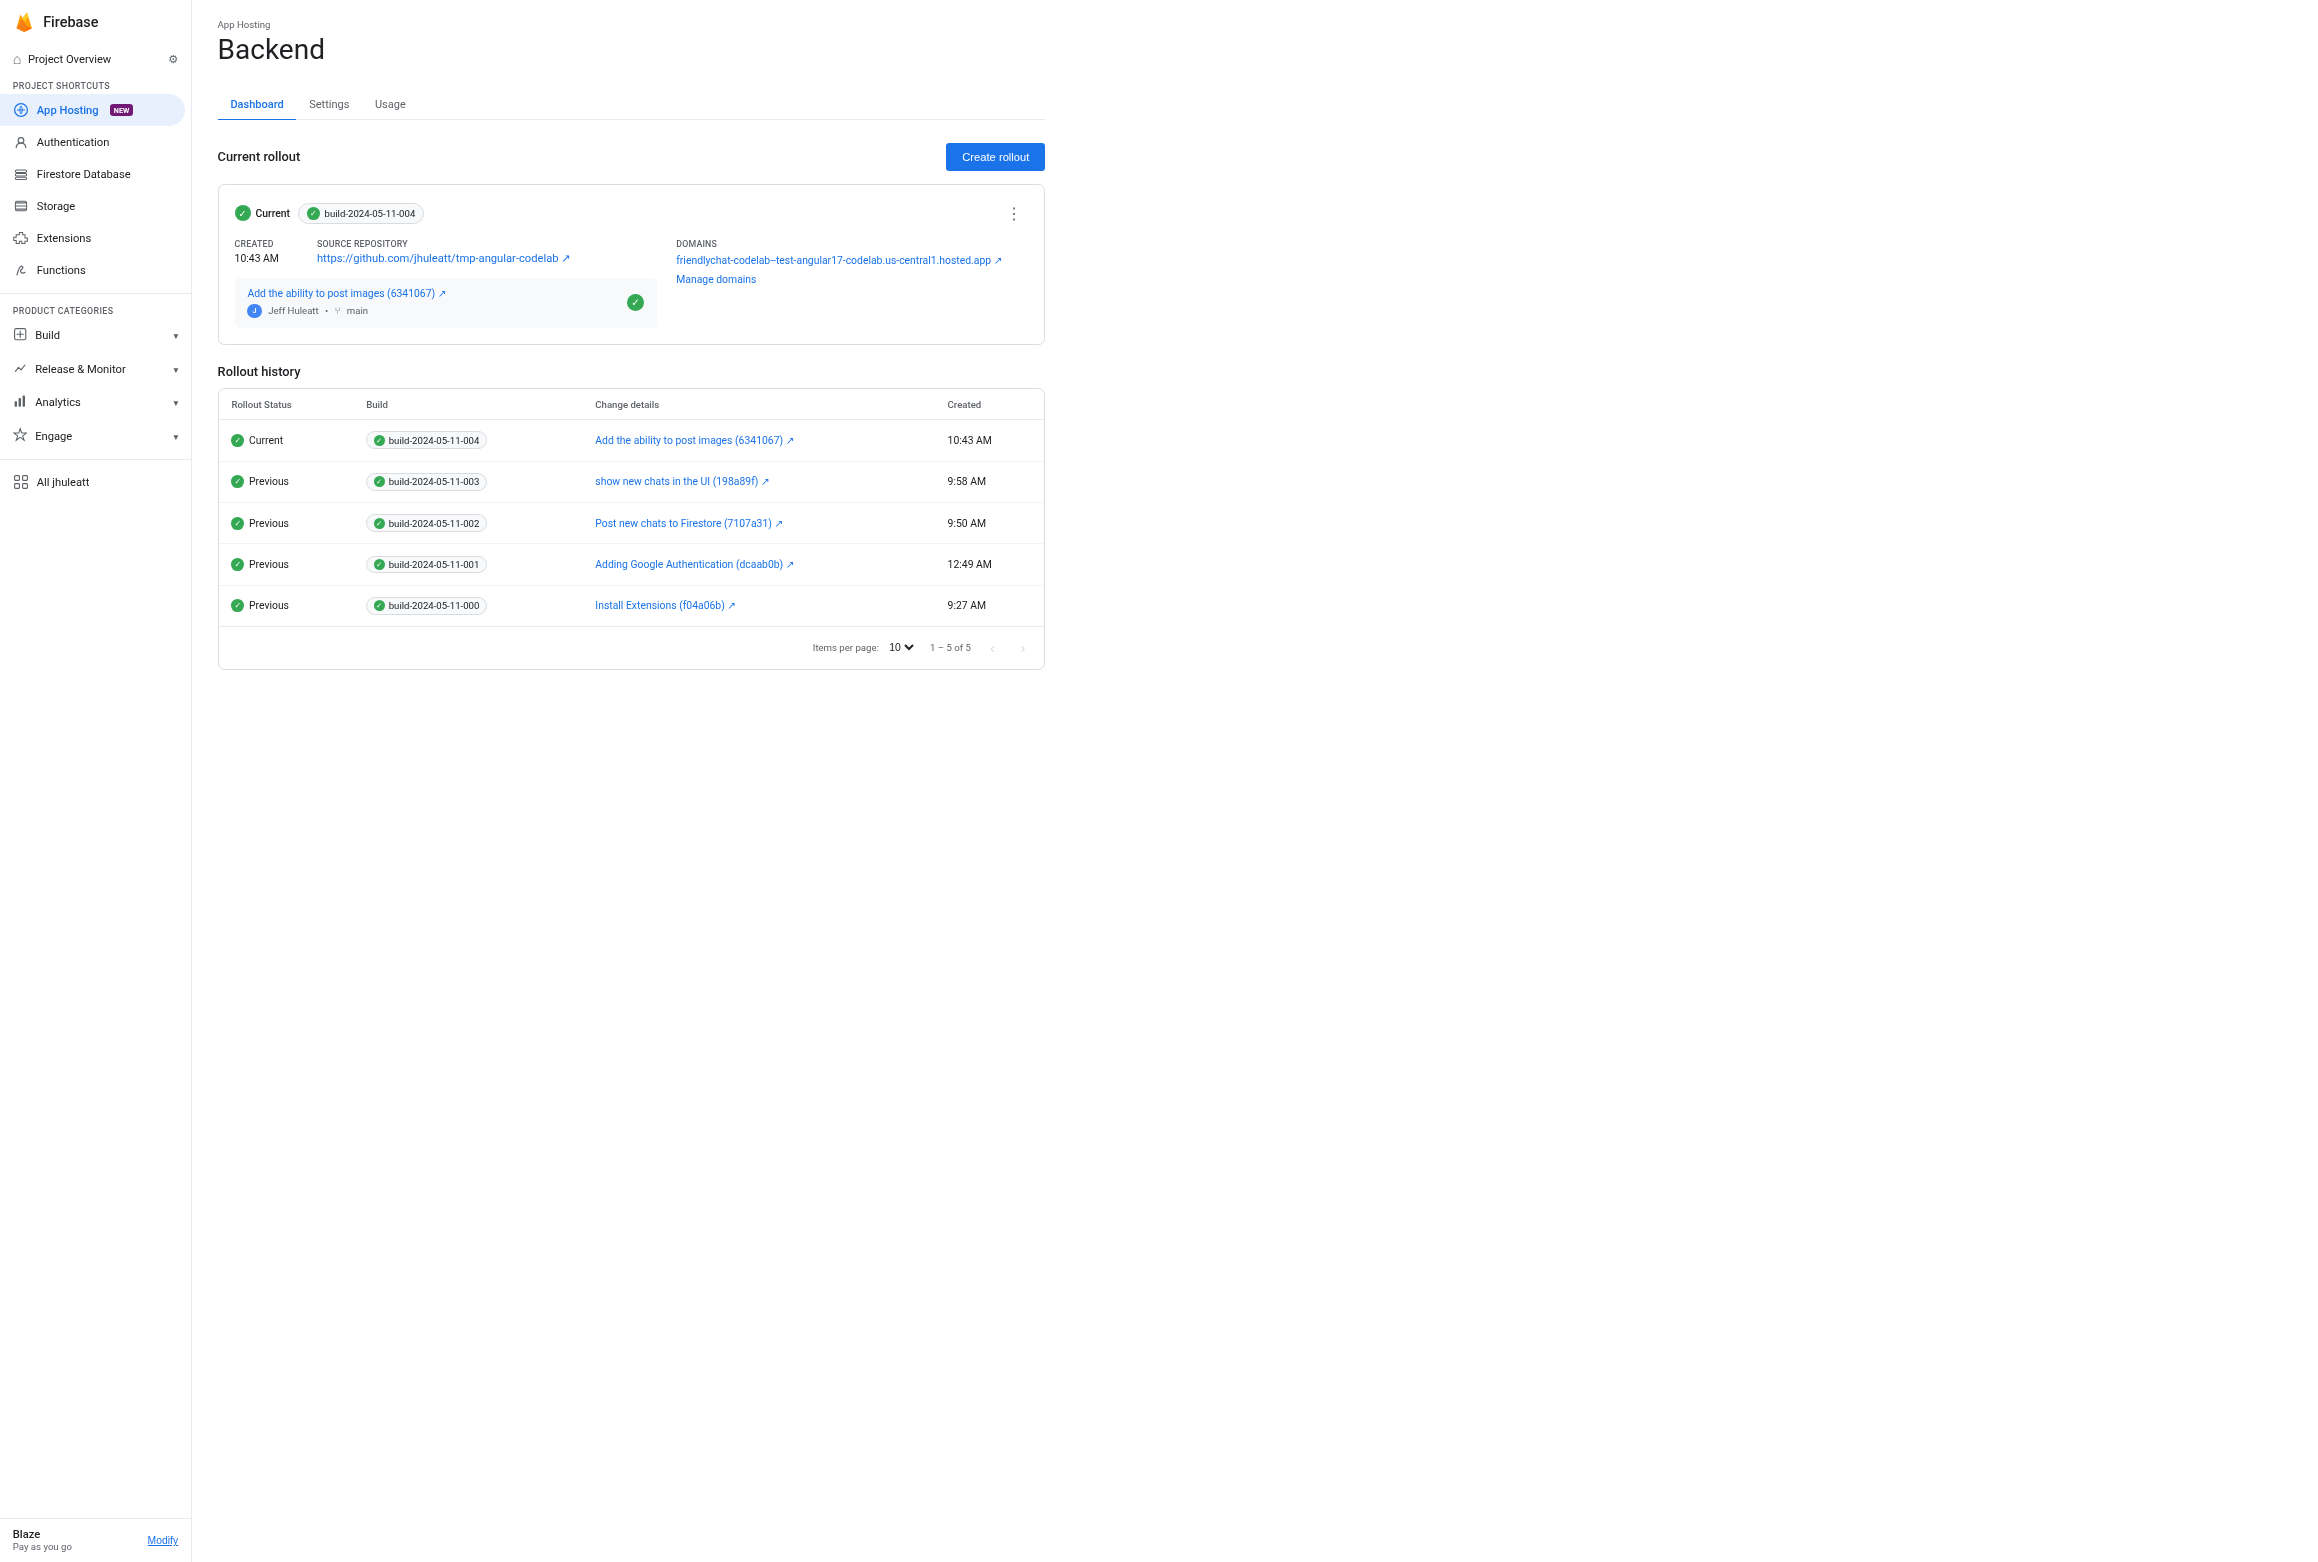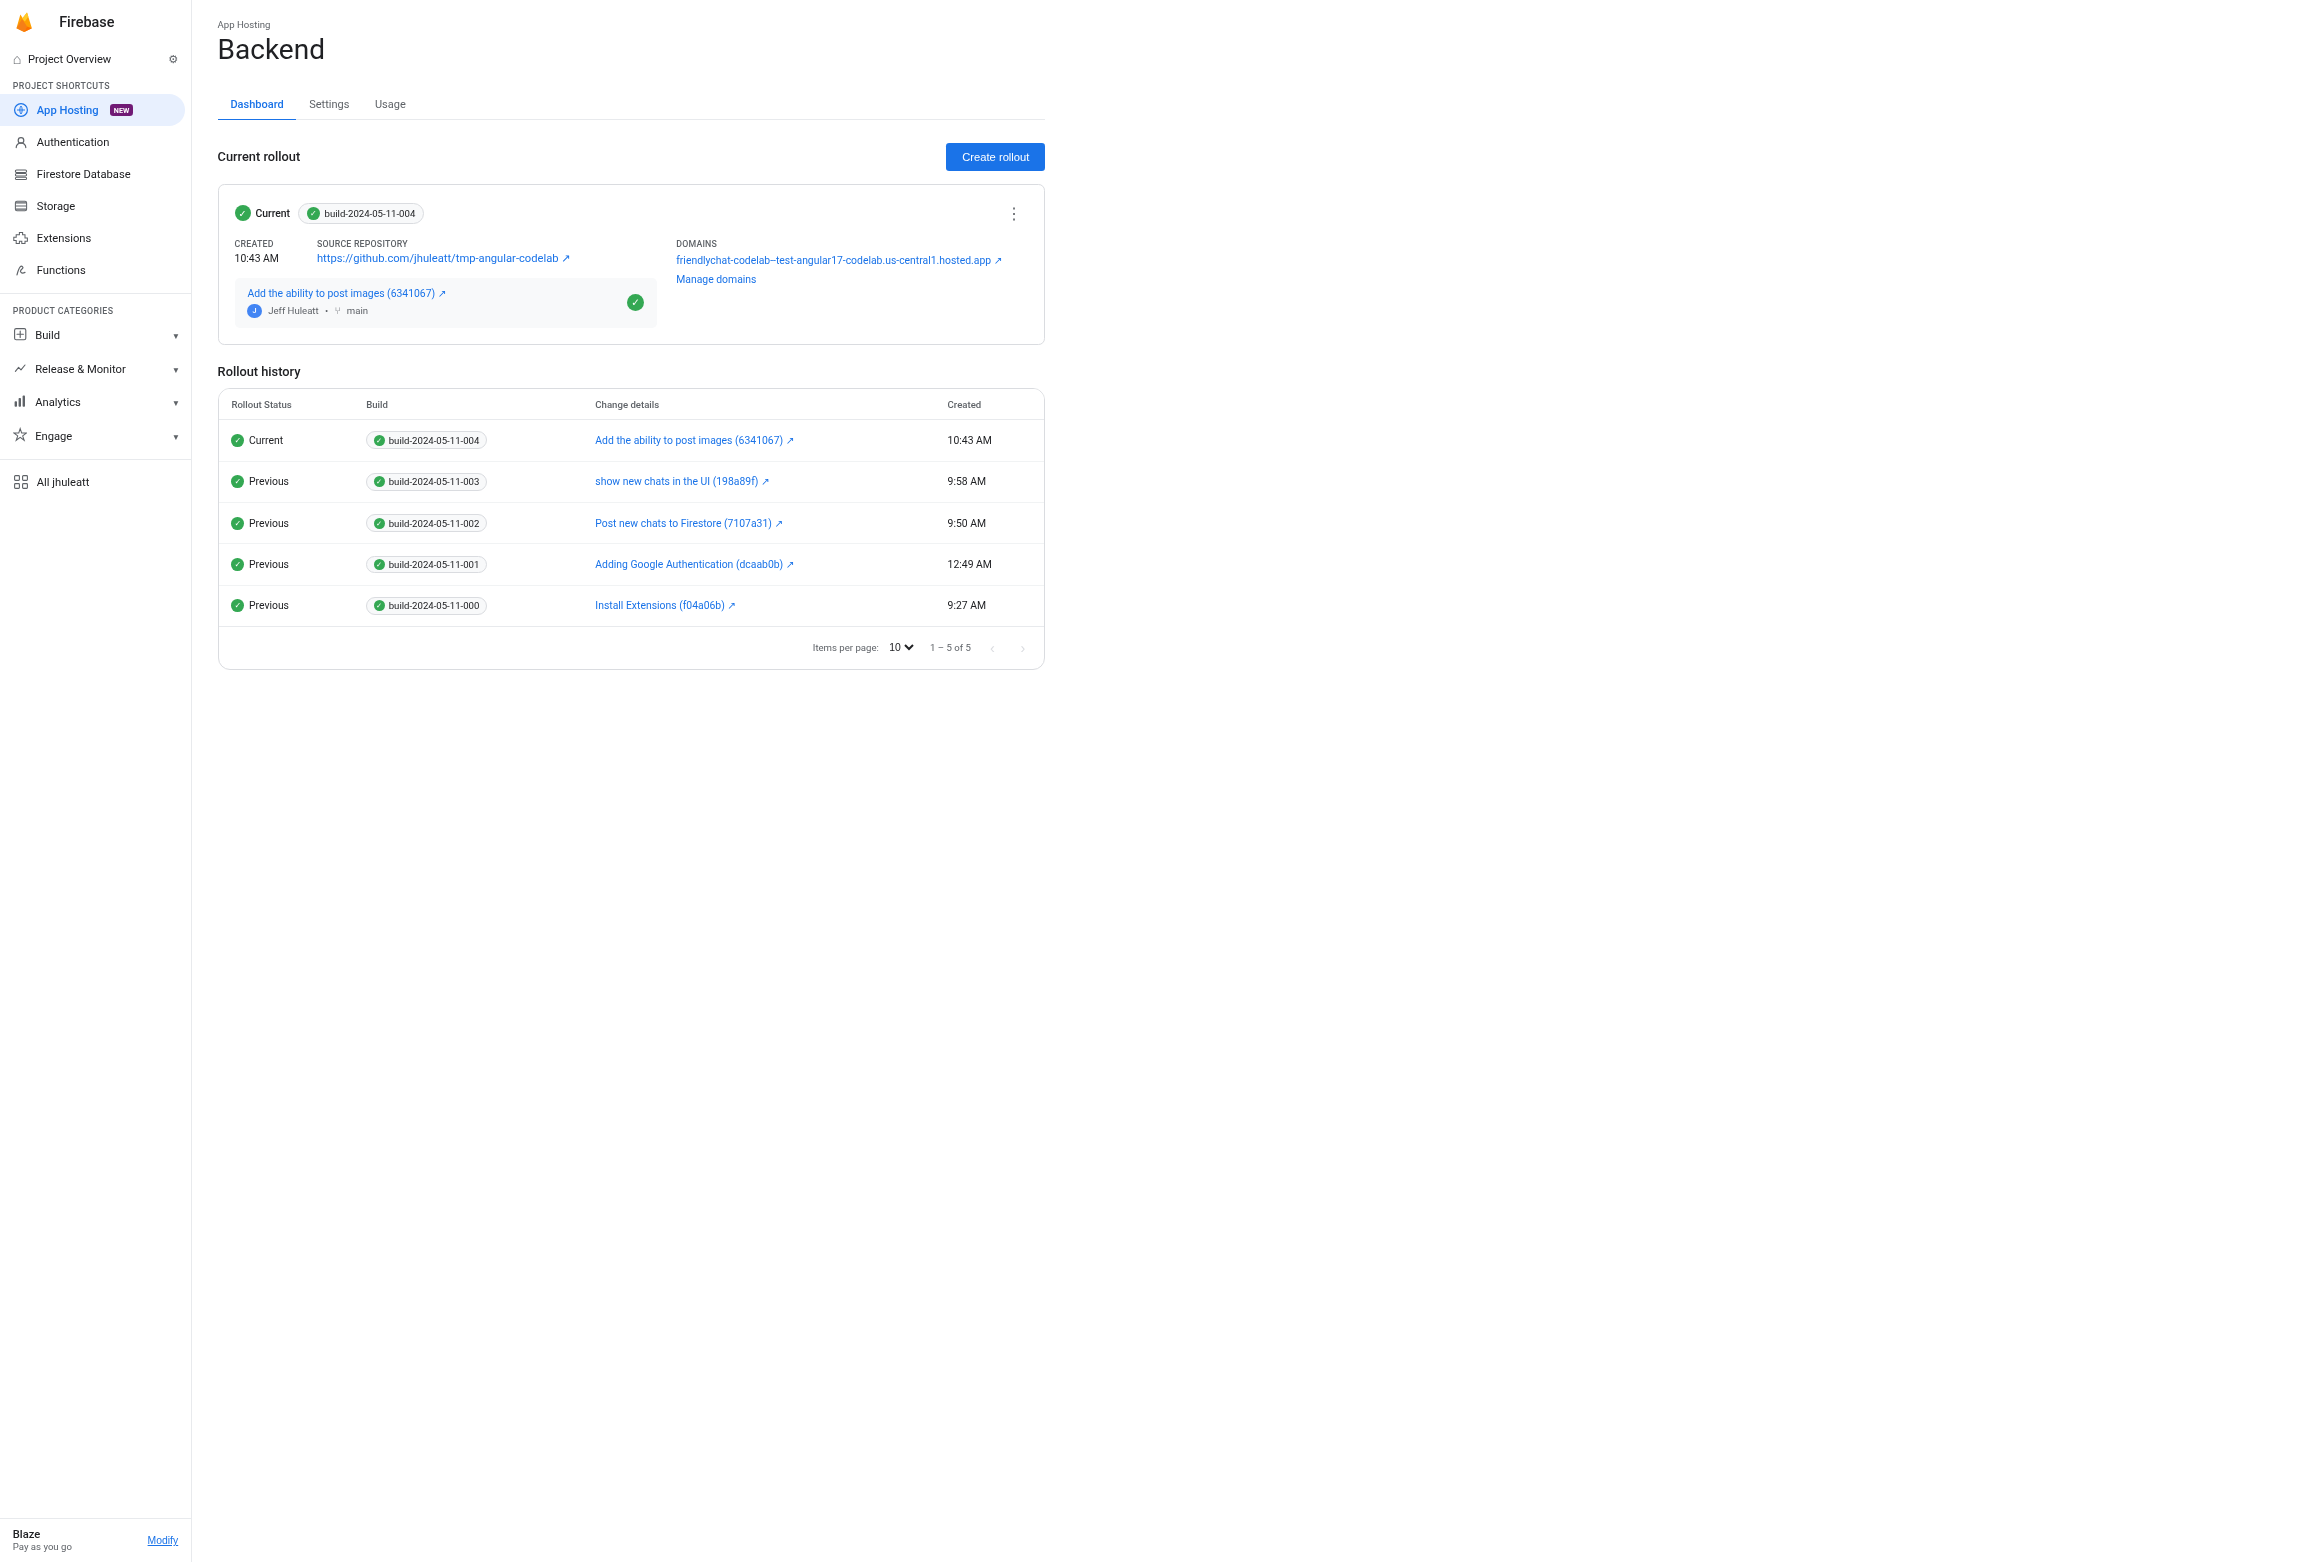--- a/index.html
+++ b/index.html
@@ -1,20 +1,20 @@
 <!DOCTYPE html>
 <html style="font-size:12.8px"><head>
   <meta charset="utf-8">
   <style>
     * { box-sizing: border-box; margin: 0; padding: 0; }
     body { font-family: 'Google Sans', Roboto, Arial, sans-serif; font-size: 11.2px; color: #202124; background: #fff; display: flex; height: 100vh; overflow: hidden; }
 
     
     .sidebar { width: 192px; min-width: 192px; background: #fff; border-right: 0.8px solid #e8eaed; display: flex; flex-direction: column; height: 100vh; overflow-y: auto; }
-    .sidebar-header { display: flex; align-items: center; padding: 11.2px 12.8px; gap: 24px; }
+    .sidebar-header { display: flex; align-items: center; padding: 11.2px 12.8px; gap: 8px; }
     .firebase-logo { width: 22.4px; height: 22.4px; }
     .firebase-title { font-size: 14.4px; font-weight: 500; color: #202124; }
     .project-overview-row { display: flex; align-items: center; padding: 6.4px 12.8px; gap: 6.4px; cursor: pointer; }
     .project-overview-label { font-size: 11.2px; color: #202124; flex: 1; }
     .gear-icon { color: #5f6368; cursor: pointer; }
     .section-label { font-size: 8.8px; color: #5f6368; padding: 6.4px 12.8px 3.2px; font-weight: 500; text-transform: uppercase; letter-spacing: 0.4px; }
     .nav-item { display: flex; align-items: center; padding: 8px 12.8px; gap: 8px; cursor: pointer; border-radius: 0 19px 19px 0; margin-right: 6.4px; }
     .nav-item.active { background: #e8f0fe; }
     .nav-item .nav-label { font-size: 11.2px; color: #202124; }
     .nav-item.active .nav-label { color: #1a73e8; font-weight: 500; }
@@ -68,21 +68,21 @@
     .commit-meta { display: flex; align-items: center; gap: 6.4px; margin-top: 3.2px; font-size: 9.6px; color: #5f6368; }
     .avatar-small { width: 14.4px; height: 14.4px; border-radius: 50%; background: #4285f4; display: flex; align-items: center; justify-content: center; color: #fff; font-size: 7.2px; font-weight: 600; }
     .domains-label { font-size: 8.8px; color: #5f6368; font-weight: 500; text-transform: uppercase; letter-spacing: 0.2px; margin-bottom: 4.8px; }
     .manage-link { color: #1a73e8; font-size: 10.4px; text-decoration: none; cursor: pointer; margin-top: 6.4px; display: block; }
 
     .card-body { display: flex; gap: 19px; }
     .card-left { flex: 1.2; }
     .card-right { flex: 1; }
 
     
-    .table-container { border: 0.8px solid #dadce0; border-radius: 12px; overflow: hidden; }
+    .table-container { border: 0.8px solid #dadce0; border-radius: 7px; overflow: hidden; }
     .table-title { font-size: 12.8px; font-weight: 500; color: #202124; margin-bottom: 9.6px; }
     table { width: 100%; border-collapse: collapse; }
     thead tr { border-bottom: 0.8px solid #e8eaed; background: #fff; }
     th { padding: 9.6px 12.8px; text-align: left; font-size: 9.6px; font-weight: 500; color: #5f6368; }
     td { padding: 11.2px 12.8px; font-size: 10.4px; color: #202124; border-bottom: 0.8px solid #f1f3f4; }
     tr:last-child td { border-bottom: none; }
 
     .table-footer { display: flex; align-items: center; justify-content: flex-end; padding: 9.6px 12.8px; gap: 12.8px; border-top: 0.8px solid #e8eaed; }
     .items-per-page { display: flex; align-items: center; gap: 6.4px; font-size: 9.6px; color: #5f6368; justify-content: flex-end; }
     .per-page-select { border: none; background: none; font-size: 10.4px; color: #202124; cursor: pointer; }

